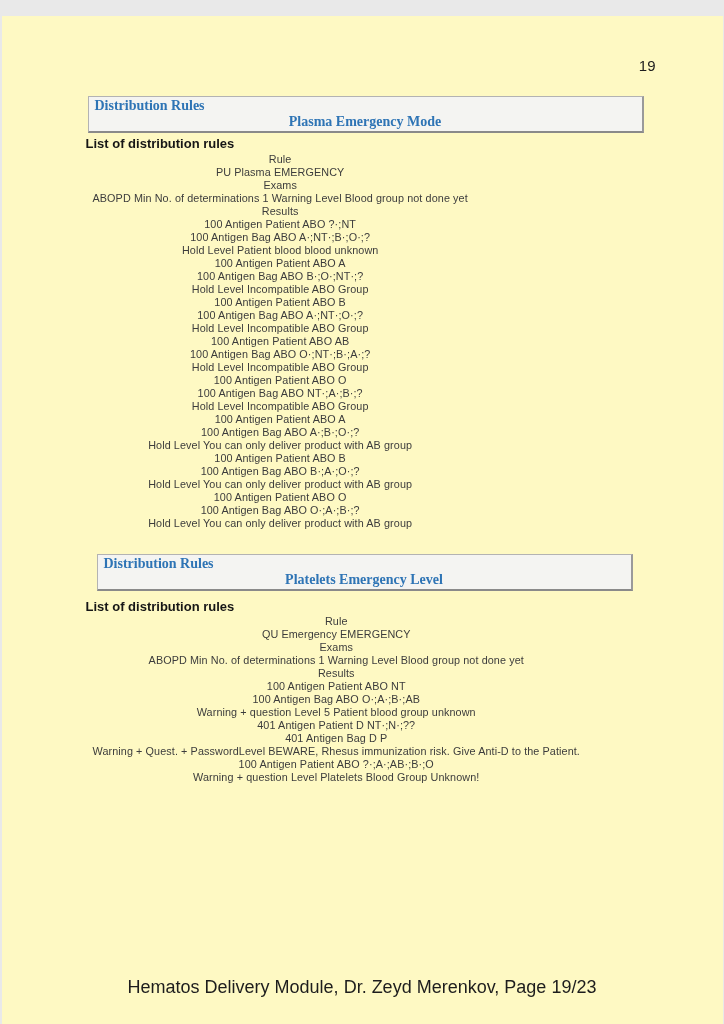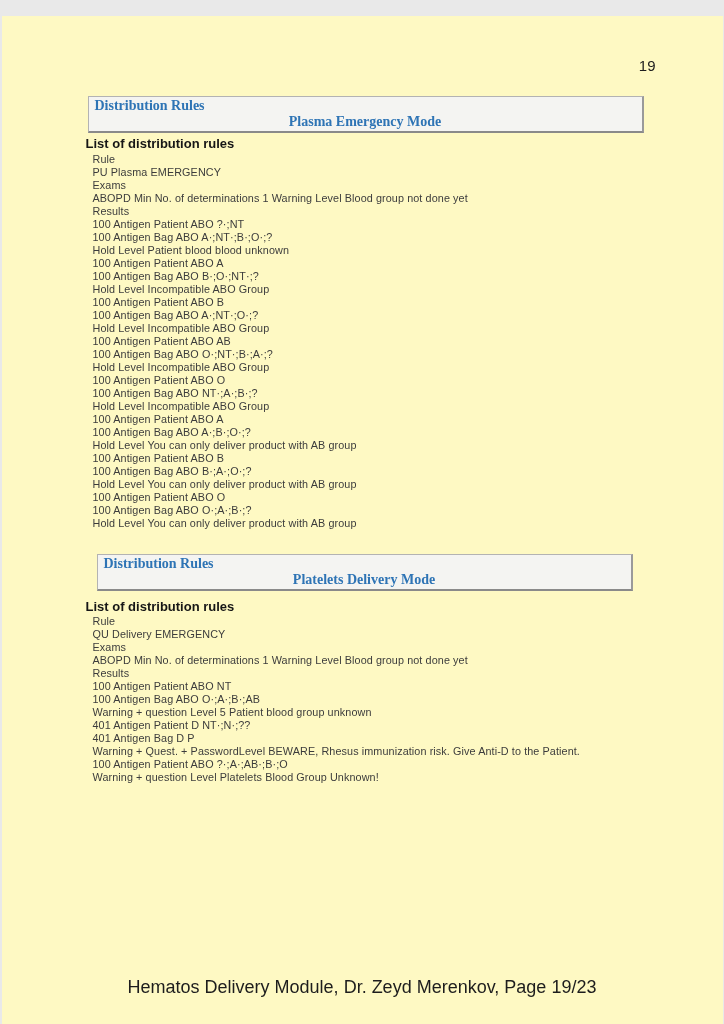--- a/index.html
+++ b/index.html
@@ -65,20 +65,21 @@
     font-size: 10.8px;
   }
   .list-1 { top: 137px; }
   .list-2 { top: 599px; }
   .rule-line {
     line-height: 13px;
     height: 13px;
     white-space: nowrap;
     color: #3c3c3c;
     letter-spacing: 0.1px;
+    text-align: center;
   }
   .footer {
     position: absolute;
     top: 961px;
     left: 0;
     width: 100%;
     text-align: center;
     font-size: 18px;
     color: #1d1d1d;
   }
@@ -124,28 +125,28 @@
       <div class="rule-line">100 Antigen Patient ABO B</div>
       <div class="rule-line">100 Antigen Bag ABO B·;A·;O·;?</div>
       <div class="rule-line">Hold Level You can only deliver product with AB group</div>
       <div class="rule-line">100 Antigen Patient ABO O</div>
       <div class="rule-line">100 Antigen Bag ABO O·;A·;B·;?</div>
       <div class="rule-line">Hold Level You can only deliver product with AB group</div>
     </div>
 
   <div class="rules-box box-platelets">
     <div class="box-title">Distribution Rules</div>
-    <div class="box-subtitle">Platelets Delivery Mode</div>
+    <div class="box-subtitle">Platelets Emergency Level</div>
   </div>
 
   <div class="list-heading heading-2">List of distribution rules</div>
 
   <div class="rule-list list-2">
       <div class="rule-line">Rule</div>
-      <div class="rule-line">QU Delivery EMERGENCY</div>
+      <div class="rule-line">QU Emergency EMERGENCY</div>
       <div class="rule-line">Exams</div>
       <div class="rule-line">ABOPD Min No. of determinations 1 Warning Level Blood group not done yet</div>
       <div class="rule-line">Results</div>
       <div class="rule-line">100 Antigen Patient ABO NT</div>
       <div class="rule-line">100 Antigen Bag ABO O·;A·;B·;AB</div>
       <div class="rule-line">Warning + question Level 5 Patient blood group unknown</div>
       <div class="rule-line">401 Antigen Patient D NT·;N·;??</div>
       <div class="rule-line">401 Antigen Bag D P</div>
       <div class="rule-line">Warning + Quest. + PasswordLevel BEWARE, Rhesus immunization risk. Give Anti-D to the Patient.</div>
       <div class="rule-line">100 Antigen Patient ABO ?·;A·;AB·;B·;O</div>

